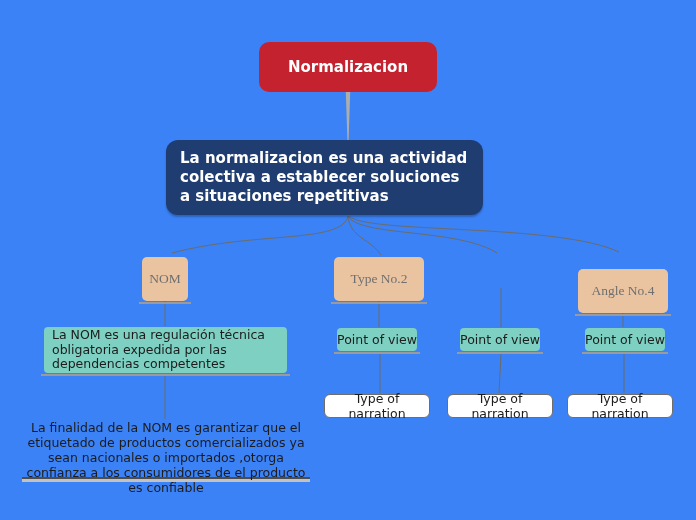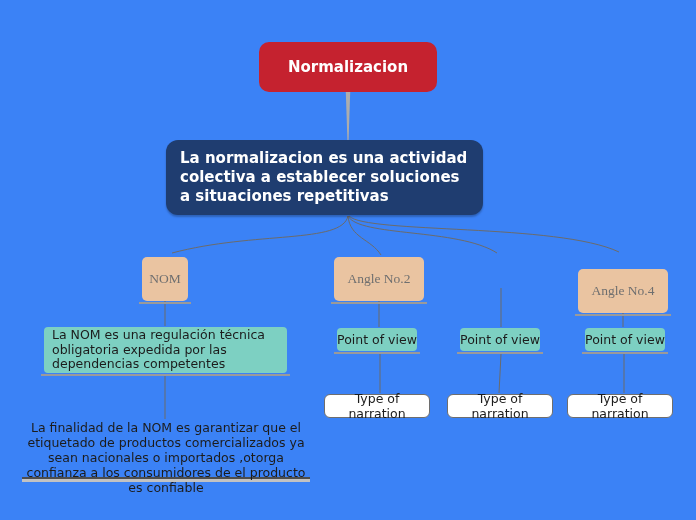--- a/index.html
+++ b/index.html
@@ -82,21 +82,21 @@
   </div>
 
   <div class="node main-node">
     <span>La normalizacion es una actividad colectiva a establecer soluciones a situaciones repetitivas</span>
   </div>
 
   <div class="node topic-node" id="topic-0">
     <span>NOM</span>
   </div>
   <div class="node topic-node" id="topic-1">
-    <span>Angle No.2</span>
+    <span>Type No.2</span>
   </div>
   <div class="node topic-node" id="topic-3">
     <span>Angle No.4</span>
   </div>
 
   <div class="node teal-node" id="detail-0">
     <span>La NOM es una regulación técnica obligatoria expedida por las dependencias competentes</span>
   </div>
   <div class="node teal-node" id="detail-1">
     <span>Point of view</span>

